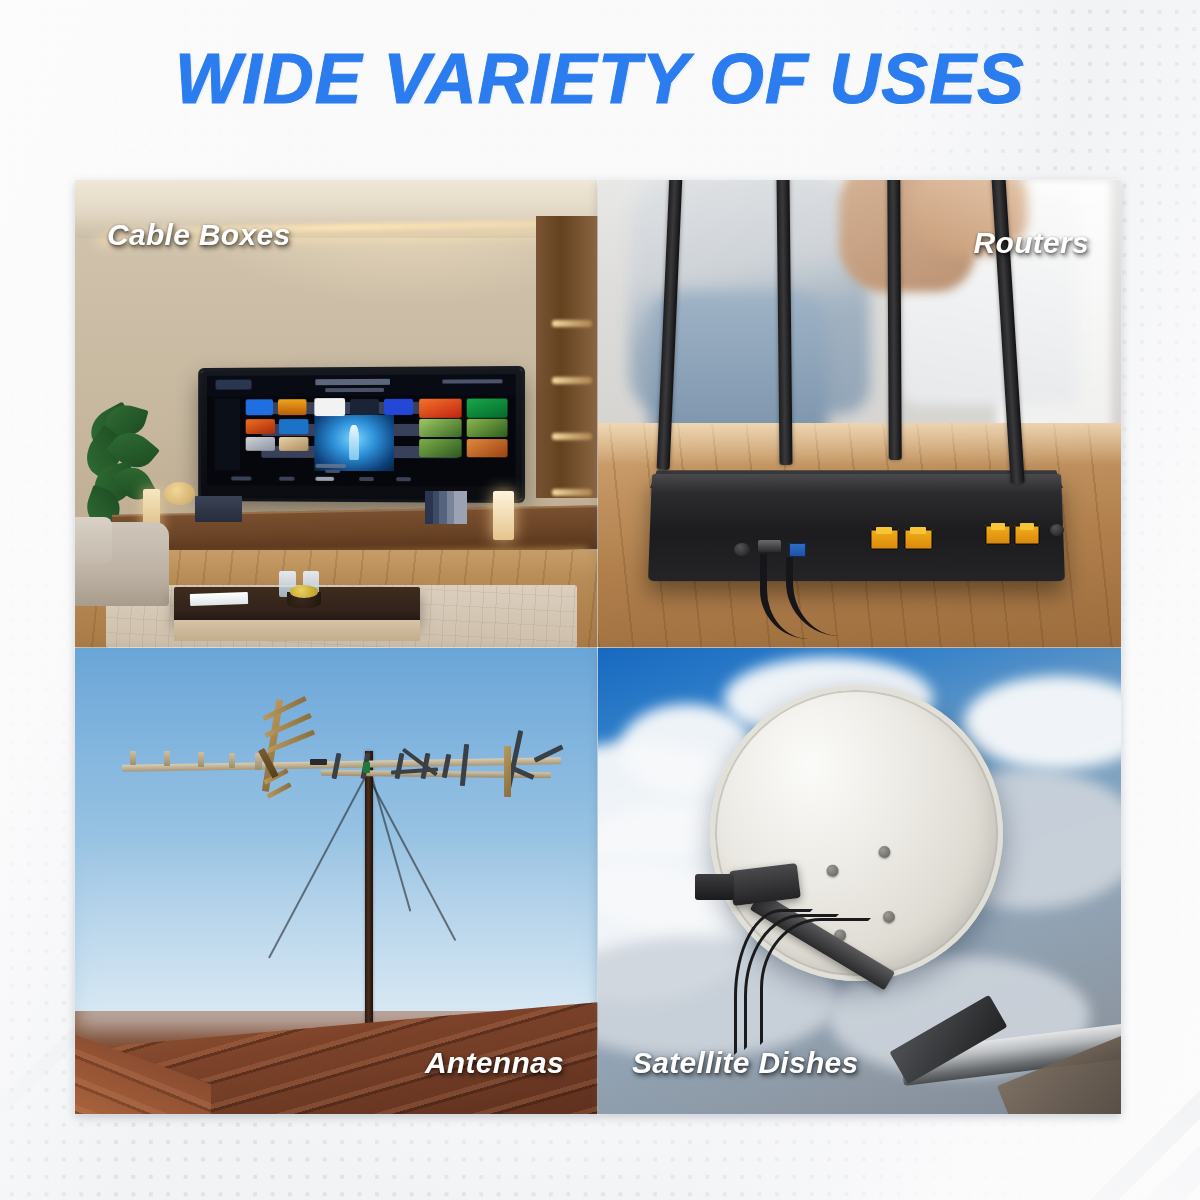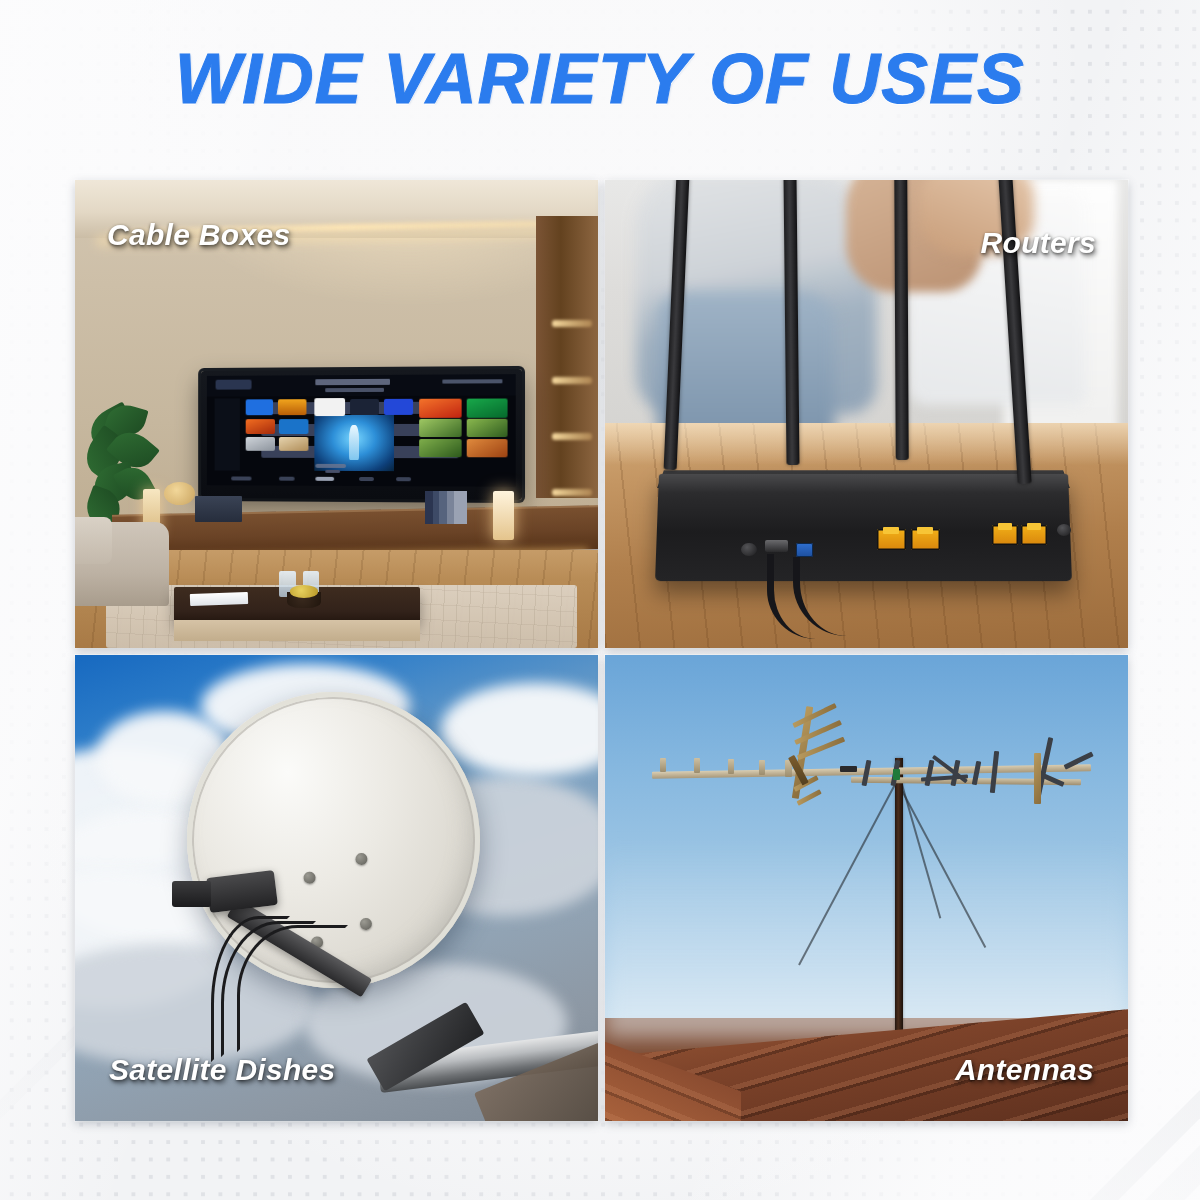--- a/index.html
+++ b/index.html
@@ -51,21 +51,21 @@
     white-space:nowrap;
     z-index:5;
   }
 
   
   #grid{
     position:absolute;left:75px;top:180px;width:1051px;height:942px;
     display:grid;
     grid-template-columns:523px 523px;
     grid-template-rows:468px 466px;
-    gap:7px;
+    gap:0;
     z-index:4;
   }
   .panel{
     position:relative;overflow:hidden;
     background:#cfd3d8;
     box-shadow:0 3px 9px rgba(90,100,115,.30), 0 0 0 1px rgba(255,255,255,.55);
   }
   .scene{position:absolute;inset:0;overflow:hidden;}
   .cap{
     position:absolute;z-index:20;
@@ -402,56 +402,20 @@
 
       <div class="rt-ant" style="left:12.5%;top:-1%;width:2.4%;height:63%;transform:rotate(2.5deg)"></div>
       <div class="rt-ant" style="left:34.5%;top:-1%;width:2.5%;height:62%;transform:rotate(-0.6deg)"></div>
       <div class="rt-ant" style="left:55.5%;top:-1%;width:2.5%;height:61%;transform:rotate(-0.3deg)"></div>
       <div class="rt-ant" style="left:77%;top:-1%;width:2.6%;height:66%;transform:rotate(-3.6deg)"></div>
     </div>
     <div class="cap tr">Routers</div>
   </div>
 
   <div class="panel">
-    <div class="scene sd">
-      <div class="sd-sky"></div>
-
-      <div class="sd-cloud" style="left:-14%;top:20%;width:44%;height:26%"></div>
-      <div class="sd-cloud" style="left:-6%;top:33%;width:40%;height:28%"></div>
-      <div class="sd-cloud" style="left:4%;top:12%;width:26%;height:20%"></div>
-      <div class="sd-cloud" style="left:-18%;top:46%;width:48%;height:30%"></div>
-      <div class="sd-cloud dim" style="left:-10%;top:62%;width:56%;height:26%"></div>
-      <div class="sd-cloud" style="left:24%;top:2%;width:40%;height:18%"></div>
-      <div class="sd-cloud dim" style="left:44%;top:66%;width:50%;height:26%"></div>
-      <div class="sd-cloud dim" style="left:60%;top:26%;width:44%;height:30%"></div>
-      <div class="sd-cloud" style="left:70%;top:6%;width:36%;height:20%"></div>
-
-      <div class="sd-pole"></div>
-      <div class="sd-bracket"></div>
-      <div class="sd-roof"></div>
-
-      <div class="sd-dish">
-        <div class="sd-rim"></div>
-        <div class="sd-bolt" style="left:39%;top:60%"></div>
-        <div class="sd-bolt" style="left:57%;top:55%"></div>
-        <div class="sd-bolt" style="left:40%;top:82%"></div>
-        <div class="sd-bolt" style="left:57%;top:77%"></div>
-      </div>
-
-      <div class="sd-arm"></div>
-      <div class="sd-lnb"></div>
-      <div class="sd-lnbhead"></div>
-      <div class="sd-wire" style="left:26%;top:56%;width:14%;height:30%"></div>
-      <div class="sd-wire" style="left:28%;top:57%;width:17%;height:28%"></div>
-      <div class="sd-wire" style="left:31%;top:58%;width:20%;height:26%;border-radius:55% 0 0 0"></div>
-    </div>
-    <div class="cap bl">Satellite Dishes</div>
-  </div>
-
-  <div class="panel">
     <div class="scene an">
       <div class="an-sky"></div>
       <div class="an-haze"></div>
 
       <div class="an-guy" style="left:56%;top:27%;width:36%;transform:rotate(62deg)"></div>
       <div class="an-guy" style="left:56%;top:27%;width:40%;transform:rotate(118deg)"></div>
       <div class="an-guy" style="left:56%;top:24%;width:30%;transform:rotate(74deg)"></div>
 
       <div class="an-mast"></div>
 
@@ -487,13 +451,49 @@
       <div class="el" style="left:60.5%;top:26%;width:9%;height:.8%;transform:rotate(-4deg)"></div>
       <div class="el" style="left:55%;top:24.5%;width:1.4%;height:2.4%;background:#1f7a3a"></div>
       <div class="el" style="left:45%;top:23.8%;width:3.2%;height:1.4%;background:#2a2a2c"></div>
 
       <div class="an-roof"></div>
       <div class="an-roofL"></div>
     </div>
     <div class="cap br">Antennas</div>
   </div>
 
+  <div class="panel">
+    <div class="scene sd">
+      <div class="sd-sky"></div>
+
+      <div class="sd-cloud" style="left:-14%;top:20%;width:44%;height:26%"></div>
+      <div class="sd-cloud" style="left:-6%;top:33%;width:40%;height:28%"></div>
+      <div class="sd-cloud" style="left:4%;top:12%;width:26%;height:20%"></div>
+      <div class="sd-cloud" style="left:-18%;top:46%;width:48%;height:30%"></div>
+      <div class="sd-cloud dim" style="left:-10%;top:62%;width:56%;height:26%"></div>
+      <div class="sd-cloud" style="left:24%;top:2%;width:40%;height:18%"></div>
+      <div class="sd-cloud dim" style="left:44%;top:66%;width:50%;height:26%"></div>
+      <div class="sd-cloud dim" style="left:60%;top:26%;width:44%;height:30%"></div>
+      <div class="sd-cloud" style="left:70%;top:6%;width:36%;height:20%"></div>
+
+      <div class="sd-pole"></div>
+      <div class="sd-bracket"></div>
+      <div class="sd-roof"></div>
+
+      <div class="sd-dish">
+        <div class="sd-rim"></div>
+        <div class="sd-bolt" style="left:39%;top:60%"></div>
+        <div class="sd-bolt" style="left:57%;top:55%"></div>
+        <div class="sd-bolt" style="left:40%;top:82%"></div>
+        <div class="sd-bolt" style="left:57%;top:77%"></div>
+      </div>
+
+      <div class="sd-arm"></div>
+      <div class="sd-lnb"></div>
+      <div class="sd-lnbhead"></div>
+      <div class="sd-wire" style="left:26%;top:56%;width:14%;height:30%"></div>
+      <div class="sd-wire" style="left:28%;top:57%;width:17%;height:28%"></div>
+      <div class="sd-wire" style="left:31%;top:58%;width:20%;height:26%;border-radius:55% 0 0 0"></div>
+    </div>
+    <div class="cap bl">Satellite Dishes</div>
+  </div>
+
 </div>
 
 </body></html>

